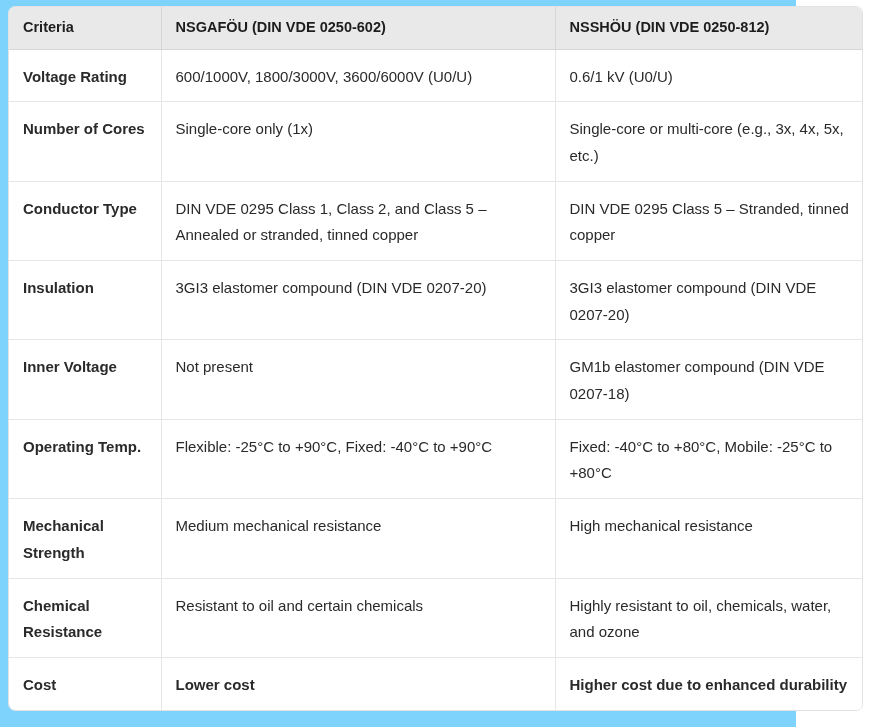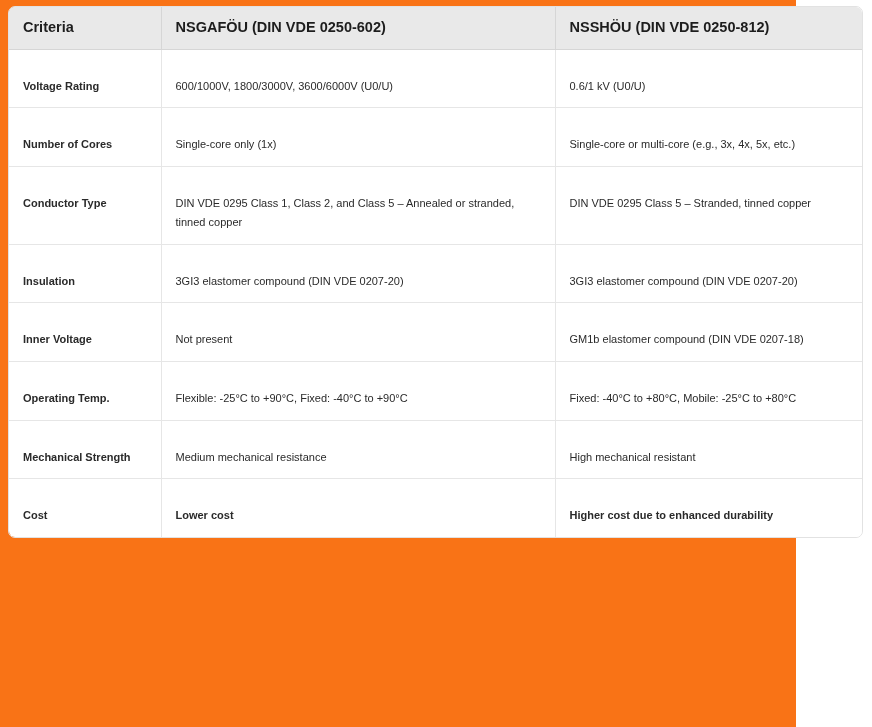--- a/index.html
+++ b/index.html
@@ -10,21 +10,21 @@
   body {
     width: 872px;
     height: 727px;
     font-family: "Liberation Sans", sans-serif;
     overflow: hidden;
   }
   .page {
     position: relative;
     width: 796px;
     height: 727px;
-    background: #f97316;
+    background: #7dd3fc;
     box-sizing: border-box;
   }
   .table-wrap {
     position: absolute;
     left: 8px;
     top: 6px;
     width: 855px;
     border: 1px solid #e2e2e2;
     border-radius: 7px;
     overflow: hidden;
@@ -50,25 +50,25 @@
     padding: 11px 13px 11px 14px;
     border-right: 1px solid #d6d6d6;
     border-bottom: 1px solid #d6d6d6;
     vertical-align: middle;
     line-height: 1.35;
     white-space: nowrap;
   }
   table.cmp thead th:last-child { border-right: none; margin-left: 12px; }
 
   table.cmp tbody td {
-    font-size: 11px;
+    font-size: 15px;
     color: #2a2a2a;
     text-align: left;
     vertical-align: top;
-    padding: 27px 13px 11px 14px;
+    padding: 14px 13px 11px 14px;
     border-right: 1px solid #e6e6e6;
     border-bottom: 1px solid #e6e6e6;
     line-height: 1.78;
     word-wrap: break-word;
     overflow-wrap: break-word;
   }
   table.cmp tbody td:last-child { border-right: none; }
   table.cmp tbody tr:last-child td { border-bottom: none; }
 
   td.crit {
@@ -126,21 +126,26 @@
             <td>GM1b elastomer compound (DIN VDE 0207-18)</td>
           </tr>
           <tr>
             <td class="crit">Operating Temp.</td>
             <td>Flexible: -25°C to +90°C, Fixed: -40°C to +90°C</td>
             <td>Fixed: -40°C to +80°C, Mobile: -25°C to +80°C</td>
           </tr>
           <tr>
             <td class="crit">Mechanical Strength</td>
             <td>Medium mechanical resistance</td>
-            <td>High mechanical resistant</td>
+            <td>High mechanical resistance</td>
+          </tr>
+          <tr>
+            <td class="crit">Chemical Resistance</td>
+            <td>Resistant to oil and certain chemicals</td>
+            <td>Highly resistant to oil, chemicals, water, and ozone</td>
           </tr>
           <tr>
             <td class="crit">Cost</td>
             <td class="strong-val">Lower cost</td>
             <td class="strong-val">Higher cost due to enhanced durability</td>
           </tr>
         </tbody>
     </table>
   </div>
 </div>

